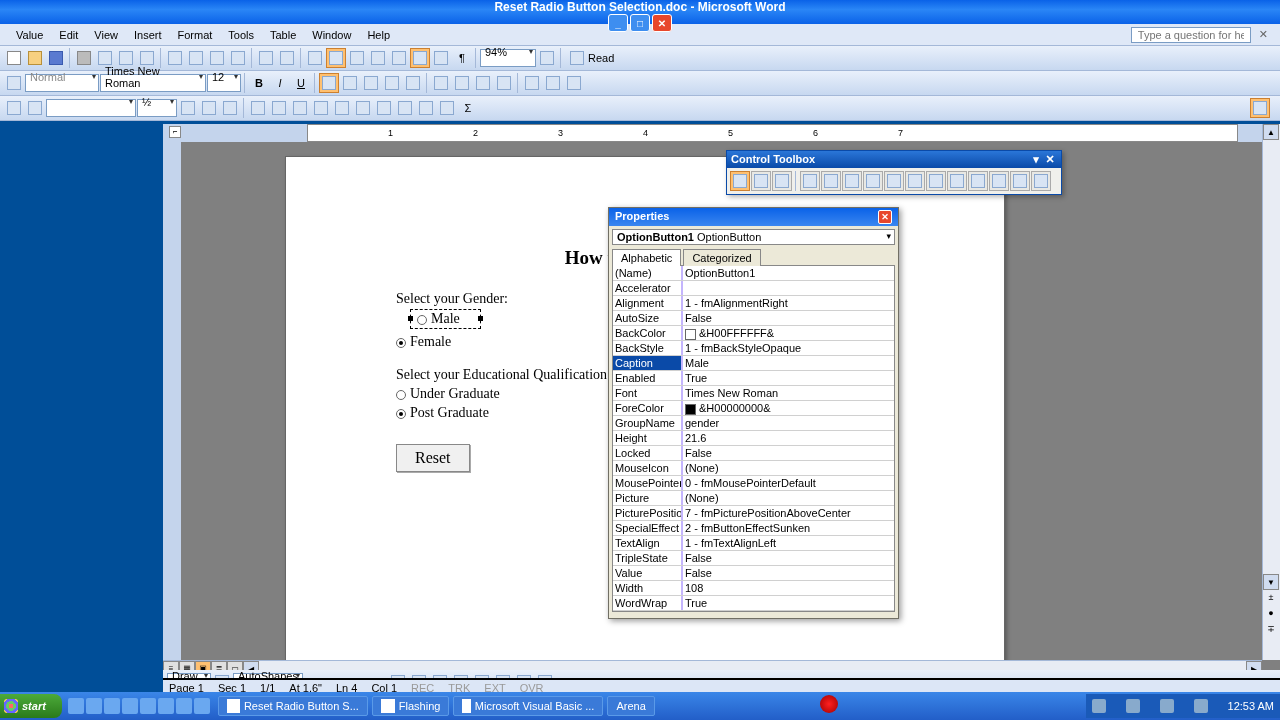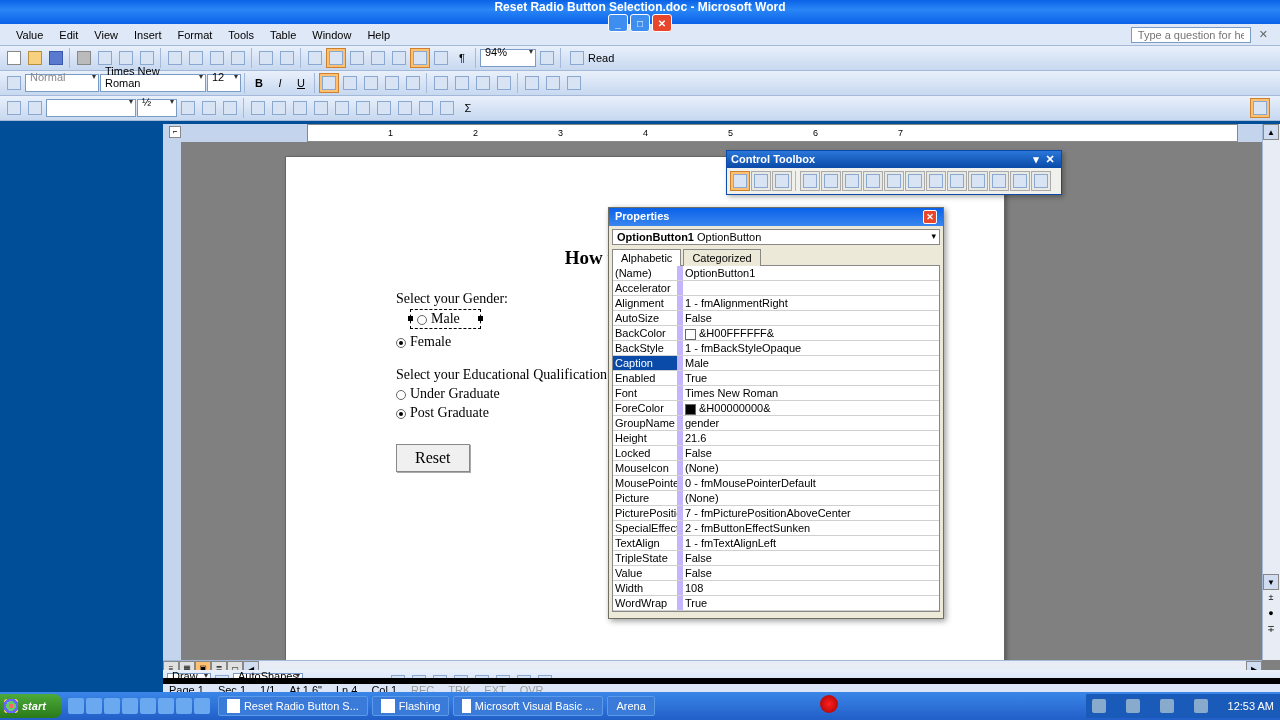--- a/index.html
+++ b/index.html
@@ -53,38 +53,38 @@
 .reset-btn { display: inline-block; border: 1px solid #888; padding: 4px 18px; background: #f0f0f0; margin-top: 10px; box-shadow: 1px 1px 0 #aaa; font-family: 'Times New Roman', serif; font-size: 16px; }
 
 .ctl-toolbox { position: absolute; left: 726px; top: 150px; width: 336px; background: #f0f0ec; border: 1px solid #0a4aa8; box-shadow: 2px 2px 5px rgba(0,0,0,0.3); z-index: 10; }
 .ctl-title { background: linear-gradient(#2a76d8, #0a4aa8); color: #fff; padding: 2px 4px; font-weight: bold; font-size: 11px; display: flex; }
 .ctl-title .t { flex:1; }
 .ctl-title .x { width: 14px; text-align: center; cursor: default; }
 .ctl-body { padding: 3px; display: flex; gap: 1px; flex-wrap: wrap; }
 .ctl-btn { width: 20px; height: 20px; border: 1px solid #aaa; background: #e8e8e4; display:flex; align-items:center; justify-content:center; }
 .ctl-btn.active { background: #ffc070; border-color: #cc8030; }
 
-.props { position: absolute; left: 608px; top: 207px; width: 336px; background: #ece9d8; border: 1px solid #716f64; box-shadow: 2px 2px 6px rgba(0,0,0,0.4); z-index: 20; }
+.props { position: absolute; left: 608px; top: 207px; width: 291px; background: #ece9d8; border: 1px solid #716f64; box-shadow: 2px 2px 6px rgba(0,0,0,0.4); z-index: 20; }
 .props-title { background: linear-gradient(#0a62e8, #3a86f0); color: #fff; padding: 2px 6px; font-weight: bold; display: flex; }
 .props-title .t { flex:1; }
 .props-title .x { width: 14px; height: 14px; background: #e8472c; border: 1px solid #fff; text-align: center; line-height: 12px; border-radius: 2px; font-size: 9px; }
 .props-obj { margin: 3px; border: 1px solid #888; background: #fff; padding: 1px 14px 1px 4px; position: relative; }
 .props-obj::after { content:'▾'; position:absolute; right:3px; top:1px; font-size:9px; }
 .props-obj .b { font-weight: bold; }
 .props-tabs { display: flex; margin: 0 3px; }
 .props-tab { border: 1px solid #888; border-bottom: none; padding: 2px 8px; background: #ece9d8; margin-right: 2px; position: relative; top: 1px; }
 .props-tab.active { background: #fff; font-weight: normal; }
 .props-grid { margin: 0 3px 6px 3px; border: 1px solid #888; background: #fff; max-height: 395px; overflow: hidden; }
 .props-row { display: flex; border-bottom: 1px solid #d0d0d0; height: 15px; line-height: 15px; }
-.props-row .k { width: 70px; padding-left: 2px; border-right: 6px solid #c4b5fd; overflow: hidden; white-space: nowrap; }
+.props-row .k { width: 70px; padding-left: 2px; border-right: 2px solid #c4b5fd; overflow: hidden; white-space: nowrap; }
 .props-row .v { flex: 1; padding-left: 2px; overflow: hidden; white-space: nowrap; }
 .props-row.sel .k { background: #0a4aa8; color: #fff; }
 .color-sw { display: inline-block; width: 11px; height: 11px; border: 1px solid #666; vertical-align: middle; margin-right: 3px; }
 
-.status-bar { position: absolute; left: 163px; right: 0; bottom: 24px; height: 18px; background: #dce6f6; border-top: 6px solid #000000; display: flex; align-items: center; padding: 0 6px; gap: 14px; }
+.status-bar { position: absolute; left: 163px; right: 0; bottom: 24px; height: 18px; background: #dce6f6; border-top: 2px solid #000000; display: flex; align-items: center; padding: 0 6px; gap: 14px; }
 .status-bar .dim { color: #999; }
 
 .taskbar { position: absolute; left: 0; right: 0; bottom: 0; height: 28px; background: linear-gradient(#3a86e8, #225ec8); display: flex; align-items: center; }
 .start-btn { height: 24px; background: linear-gradient(#4caa3a, #2a7a1a); color: #fff; font-weight: bold; font-style: italic; padding: 0 16px 0 22px; border-radius: 0 8px 8px 0; display: flex; align-items: center; position: relative; }
 .start-btn::before { content:''; position:absolute; left:4px; width:14px; height:14px; background: radial-gradient(circle, #f66 25%, #6c6 25% 50%, #66f 50% 75%, #fc6 75%); border-radius:3px; }
 .ql { display: flex; gap: 2px; margin: 0 6px; }
 .ql-ic { width: 16px; height: 16px; background: #6aa8f0; border-radius: 2px; }
 .task-btn { height: 20px; background: #3a7ad8; border: 1px solid #5a9ae8; color: #fff; padding: 0 8px; display: flex; align-items: center; gap: 4px; margin: 0 2px; border-radius: 2px; max-width: 150px; overflow:hidden; white-space:nowrap; }
 .task-btn .ti { width: 14px; height: 14px; background: #fff; display: inline-block; }
 .tray { margin-left: auto; background: #1a5ab8; height: 24px; display: flex; align-items: center; padding: 0 6px; gap: 20px; color: #fff; }

